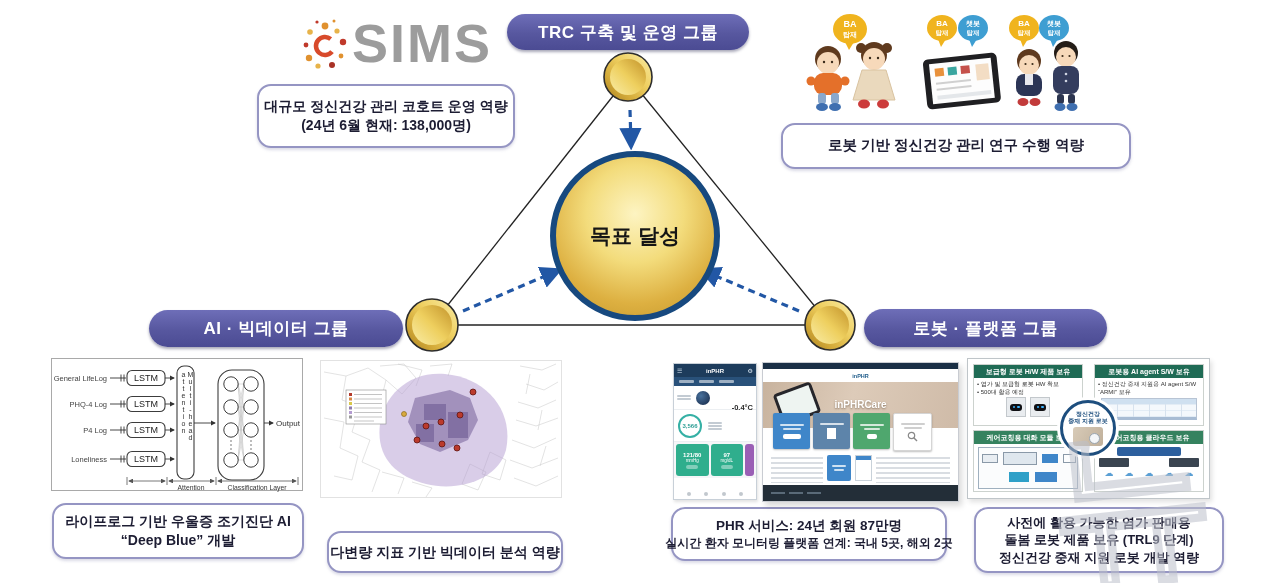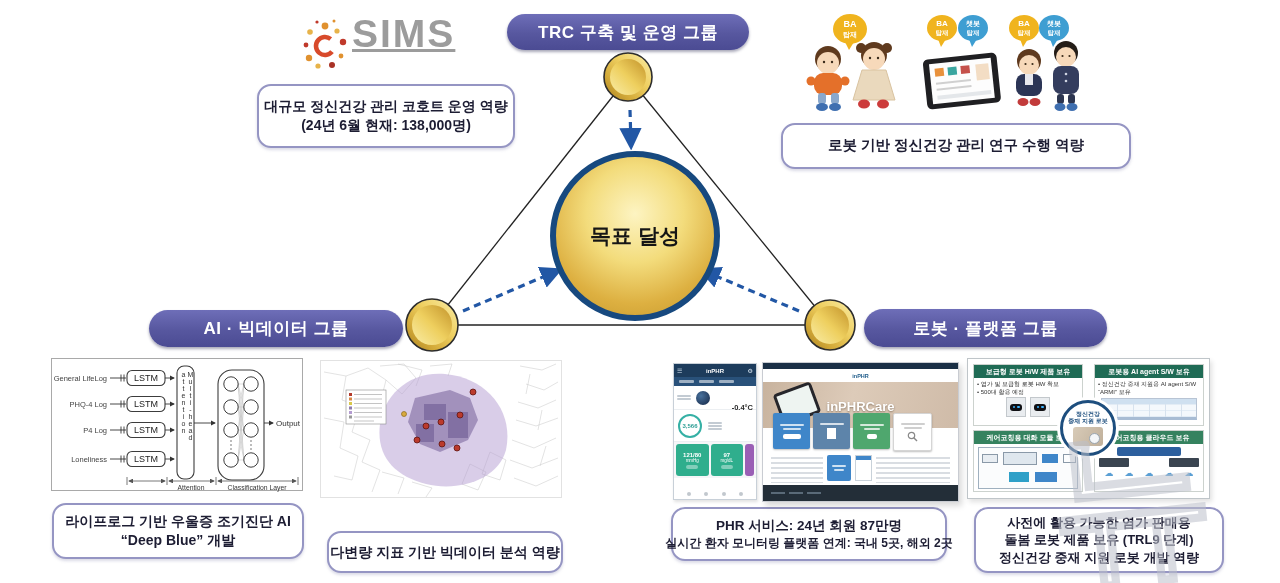--- a/index.html
+++ b/index.html
@@ -16,21 +16,21 @@
           background:#fff;border:2px solid #9595c3;border-radius:14px;color:#1d1d33;font-weight:bold;
           box-shadow:0 2px 3px rgba(110,110,160,.25);text-align:center;line-height:1.35;}
   .txtbox div{white-space:nowrap;}
   
   .center-circle{position:absolute;left:550px;top:151px;width:170px;height:170px;border-radius:50%;
           box-sizing:border-box;border:6px solid #17497f;
           background:radial-gradient(circle at 50% 36%,#fdf4c2 0%,#f3dc7c 38%,#ddb041 70%,#c2952a 100%);
           display:flex;flex-direction:column;align-items:center;justify-content:center;
           font-size:21px;font-weight:bold;color:#151515;line-height:1.3;z-index:3;}
   
-  .sims-name{position:absolute;left:352px;top:12px;font-size:39px;font-weight:bold;color:#9c9c9c;letter-spacing:2px;text-decoration:underline;}
+  .sims-name{position:absolute;left:352px;top:12px;font-size:54px;font-weight:bold;color:#9c9c9c;letter-spacing:2px;}
   .sims-tag{position:absolute;left:354px;top:58px;font-size:9.5px;color:#aeaeae;line-height:11px;}
   
   svg text{font-family:"Liberation Sans",sans-serif;}
   
   .vtext{position:absolute;left:179px;top:371px;width:16px;height:106px;
          writing-mode:vertical-rl;text-orientation:upright;font-size:7px;color:#333;
          display:flex;align-items:center;justify-content:center;letter-spacing:0;z-index:2;}
   
   .phr-app{position:absolute;left:673px;top:363px;width:82px;height:135px;background:#fff;
            border:1px solid #c8d0d8;display:flex;flex-direction:column;font-family:"Liberation Sans",sans-serif;
@@ -63,21 +63,21 @@
             border:1px solid #c9ccd2;box-shadow:3px 4px 6px rgba(0,0,0,.15);}
   .s-top{position:absolute;left:0;top:0;width:100%;height:6px;background:#1a2f45;}
   .s-nav{position:absolute;left:0;top:6px;width:100%;height:13px;display:flex;align-items:center;justify-content:center;}
   .s-brand{font-size:5.5px;font-weight:bold;color:#1f5c8a;}
   .s-hero{position:absolute;left:0;top:19px;width:100%;height:46px;overflow:hidden;
           background:linear-gradient(105deg,#c8b39e 0%,#ddcbb9 45%,#cfbba8 100%);}
   .s-phone{position:absolute;left:14px;top:5px;width:40px;height:33px;background:#26262b;border-radius:4px;
            transform:rotate(-20deg);}
   .s-screen{position:absolute;left:3px;top:3px;right:3px;bottom:3px;background:#eef4f1;}
   .s-herotext{position:absolute;left:0;top:17px;width:100%;text-align:center;color:#fff;font-weight:bold;
-              font-size:13px;text-shadow:0 1px 2px rgba(60,40,20,.5);}
+              font-size:10px;text-shadow:0 1px 2px rgba(60,40,20,.5);}
   .s-cards{position:absolute;left:10px;top:50px;display:flex;gap:3px;}
   .s-card{width:37px;height:36px;border-radius:2px;box-shadow:0 1px 2px rgba(0,0,0,.25);
           display:flex;flex-direction:column;align-items:center;justify-content:center;gap:2px;}
   .cdash{width:24px;height:2px;background:rgba(255,255,255,.75);border-radius:1px;}
   .cdash.gray{background:#cfcfcf;}
   .s-card .pill{width:18px;height:5px;background:#fff;border-radius:2px;margin-top:2px;}
   .s-card .doc{width:9px;height:11px;background:#fff;margin-top:1px;}
   .s-body{position:absolute;left:8px;top:92px;right:8px;bottom:17px;display:flex;gap:4px;align-items:flex-start;}
   .s-lines{height:26px;background:repeating-linear-gradient(180deg,#d9dde2 0 1.5px,transparent 1.5px 5px);}
   .s-bluecard{width:24px;height:26px;background:#3f86c9;border-radius:2px;display:flex;flex-direction:column;

